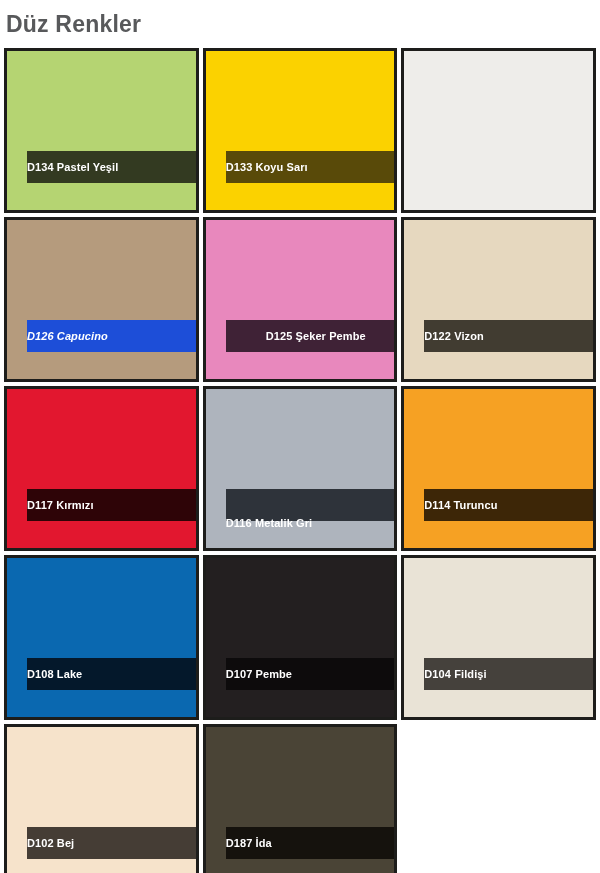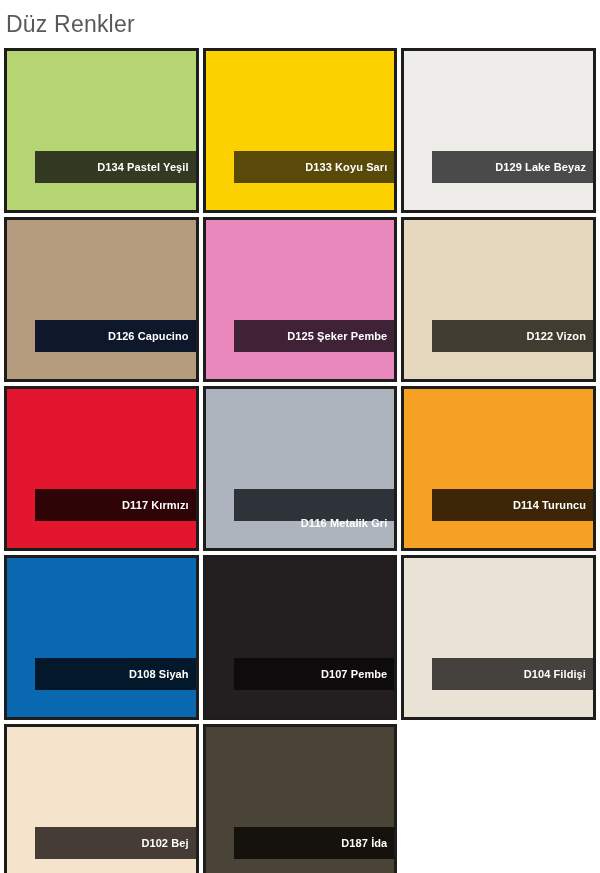--- a/index.html
+++ b/index.html
@@ -32,101 +32,98 @@
     border:3px solid #1d1d1b;
     overflow:hidden;
     display:block;
   }
   .swatch-fill {
     position:absolute;
     left:0; top:0; right:0; bottom:0;
   }
   .swatch-label-bar {
     position:absolute;
-    left:28px;
+    left:20px;
     right:0;
     bottom:27px;
     height:32px;
     display:flex;
     align-items:center;
-    justify-content:flex-end;
+    justify-content:flex-start;
   }
   .swatch-label-text {
     color:#ffffff;
     font-size:11px;
     font-weight:bold;
     letter-spacing:0.1px;
     padding-right:7px;
     white-space:nowrap;
   }
 </style>
 </head>
 <body>
 
-<div id="page-title" style="color: rgb(88, 89, 91);">Düz Renkler</div>
+<div id="page-title" style="color: rgb(88, 89, 91); font-weight: bold;">Düz Renkler</div>
 
 <div id="swatch-grid" style="border-color: rgb(29, 29, 27);">
     <div class="swatch-card" style="border-color: rgb(29, 29, 27);">
       <div class="swatch-fill" style="background: rgb(181, 212, 114);"></div>
       <div class="swatch-label-bar" style="background: rgb(51, 58, 33);">
         <span class="swatch-label-text" style="color: rgb(255, 255, 255);">D134 Pastel Yeşil</span>
       </div>
     </div>
     <div class="swatch-card" style="border-color: rgb(29, 29, 27);">
       <div class="swatch-fill" style="background: rgb(251, 210, 0);"></div>
       <div class="swatch-label-bar" style="background: rgb(89, 74, 9);">
         <span class="swatch-label-text" style="color: rgb(255, 255, 255);">D133 Koyu Sarı</span>
       </div>
     </div>
     <div class="swatch-card" style="border-color: rgb(29, 29, 27);">
       <div class="swatch-fill" style="background: rgb(238, 237, 234);"></div>
-      <div class="swatch-label-bar" style="background: rgb(74, 74, 74);">
-        <span class="swatch-label-text" style="color: rgb(255, 255, 255);">D129 Lake Beyaz</span>
-      </div>
     </div>
     <div class="swatch-card" style="border-color: rgb(29, 29, 27);">
       <div class="swatch-fill" style="background: rgb(181, 155, 125);"></div>
-      <div class="swatch-label-bar" style="background: #0f172a;">
+      <div class="swatch-label-bar" style="background: #1d4ed8; font-style: italic;">
         <span class="swatch-label-text" style="color: rgb(255, 255, 255);">D126 Capucino</span>
       </div>
     </div>
     <div class="swatch-card" style="border-color: rgb(29, 29, 27);">
       <div class="swatch-fill" style="background: rgb(232, 136, 189);"></div>
       <div class="swatch-label-bar" style="background: rgb(63, 34, 54);">
         <span class="swatch-label-text" style="color: rgb(255, 255, 255); margin-left: 40px;">D125 Şeker Pembe</span>
       </div>
     </div>
     <div class="swatch-card" style="border-color: rgb(29, 29, 27);">
       <div class="swatch-fill" style="background: rgb(230, 216, 191);"></div>
       <div class="swatch-label-bar" style="background: rgb(65, 60, 49);">
         <span class="swatch-label-text" style="color: rgb(255, 255, 255);">D122 Vizon</span>
       </div>
     </div>
     <div class="swatch-card" style="border-color: rgb(29, 29, 27);">
       <div class="swatch-fill" style="background: rgb(226, 23, 47);"></div>
       <div class="swatch-label-bar" style="background: rgb(46, 4, 7);">
-        <span class="swatch-label-text" style="color: rgb(255, 255, 255); margin-left: 33px;">D117 Kırmızı</span>
+        <span class="swatch-label-text" style="color: rgb(255, 255, 255);">D117 Kırmızı</span>
       </div>
     </div>
     <div class="swatch-card" style="border-color: rgb(29, 29, 27);">
       <div class="swatch-fill" style="background: rgb(174, 180, 189);"></div>
       <div class="swatch-label-bar" style="background: rgb(46, 51, 58);">
         <span class="swatch-label-text" style="color: rgb(255, 255, 255); margin-top: 36px;">D116 Metalik Gri</span>
       </div>
     </div>
     <div class="swatch-card" style="border-color: rgb(29, 29, 27);">
       <div class="swatch-fill" style="background: rgb(246, 161, 35);"></div>
       <div class="swatch-label-bar" style="background: rgb(61, 38, 7);">
         <span class="swatch-label-text" style="color: rgb(255, 255, 255);">D114 Turuncu</span>
       </div>
     </div>
     <div class="swatch-card" style="border-color: rgb(29, 29, 27);">
       <div class="swatch-fill" style="background: rgb(10, 104, 176);"></div>
       <div class="swatch-label-bar" style="background: rgb(4, 24, 43);">
-        <span class="swatch-label-text" style="color: rgb(255, 255, 255);">D108 Siyah</span>
+        <span class="swatch-label-text" style="color: rgb(255, 255, 255);">D108 Lake</span>
       </div>
     </div>
     <div class="swatch-card" style="border-color: rgb(29, 29, 27);">
       <div class="swatch-fill" style="background: rgb(35, 31, 32);"></div>
       <div class="swatch-label-bar" style="background: rgb(13, 11, 12);">
         <span class="swatch-label-text" style="color: rgb(255, 255, 255);">D107 Pembe</span>
       </div>
     </div>
     <div class="swatch-card" style="border-color: rgb(29, 29, 27);">
       <div class="swatch-fill" style="background: rgb(233, 227, 214);"></div>

